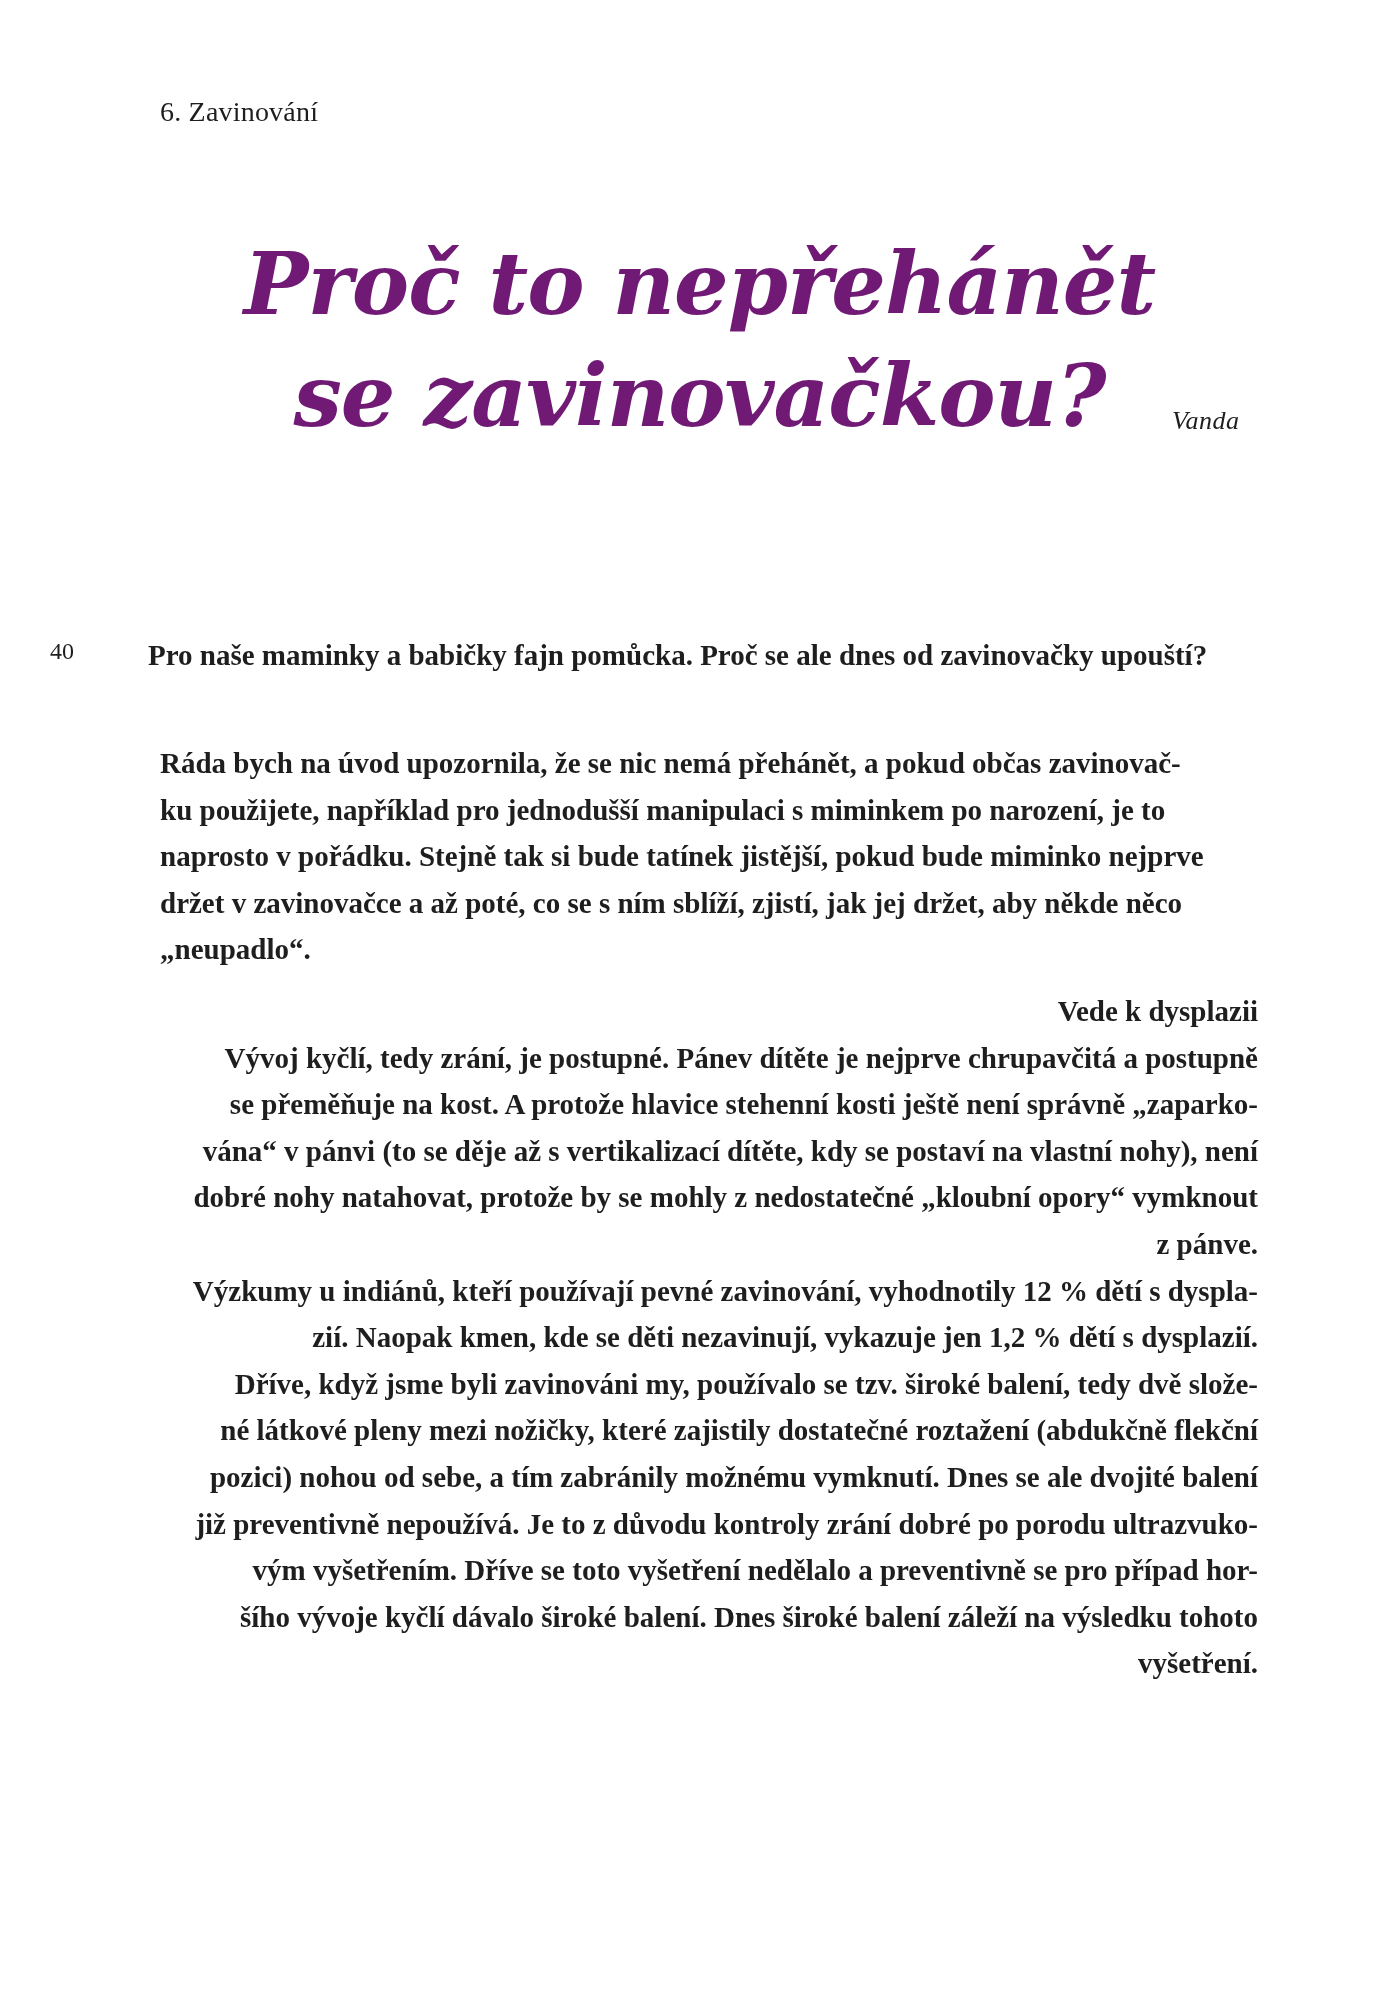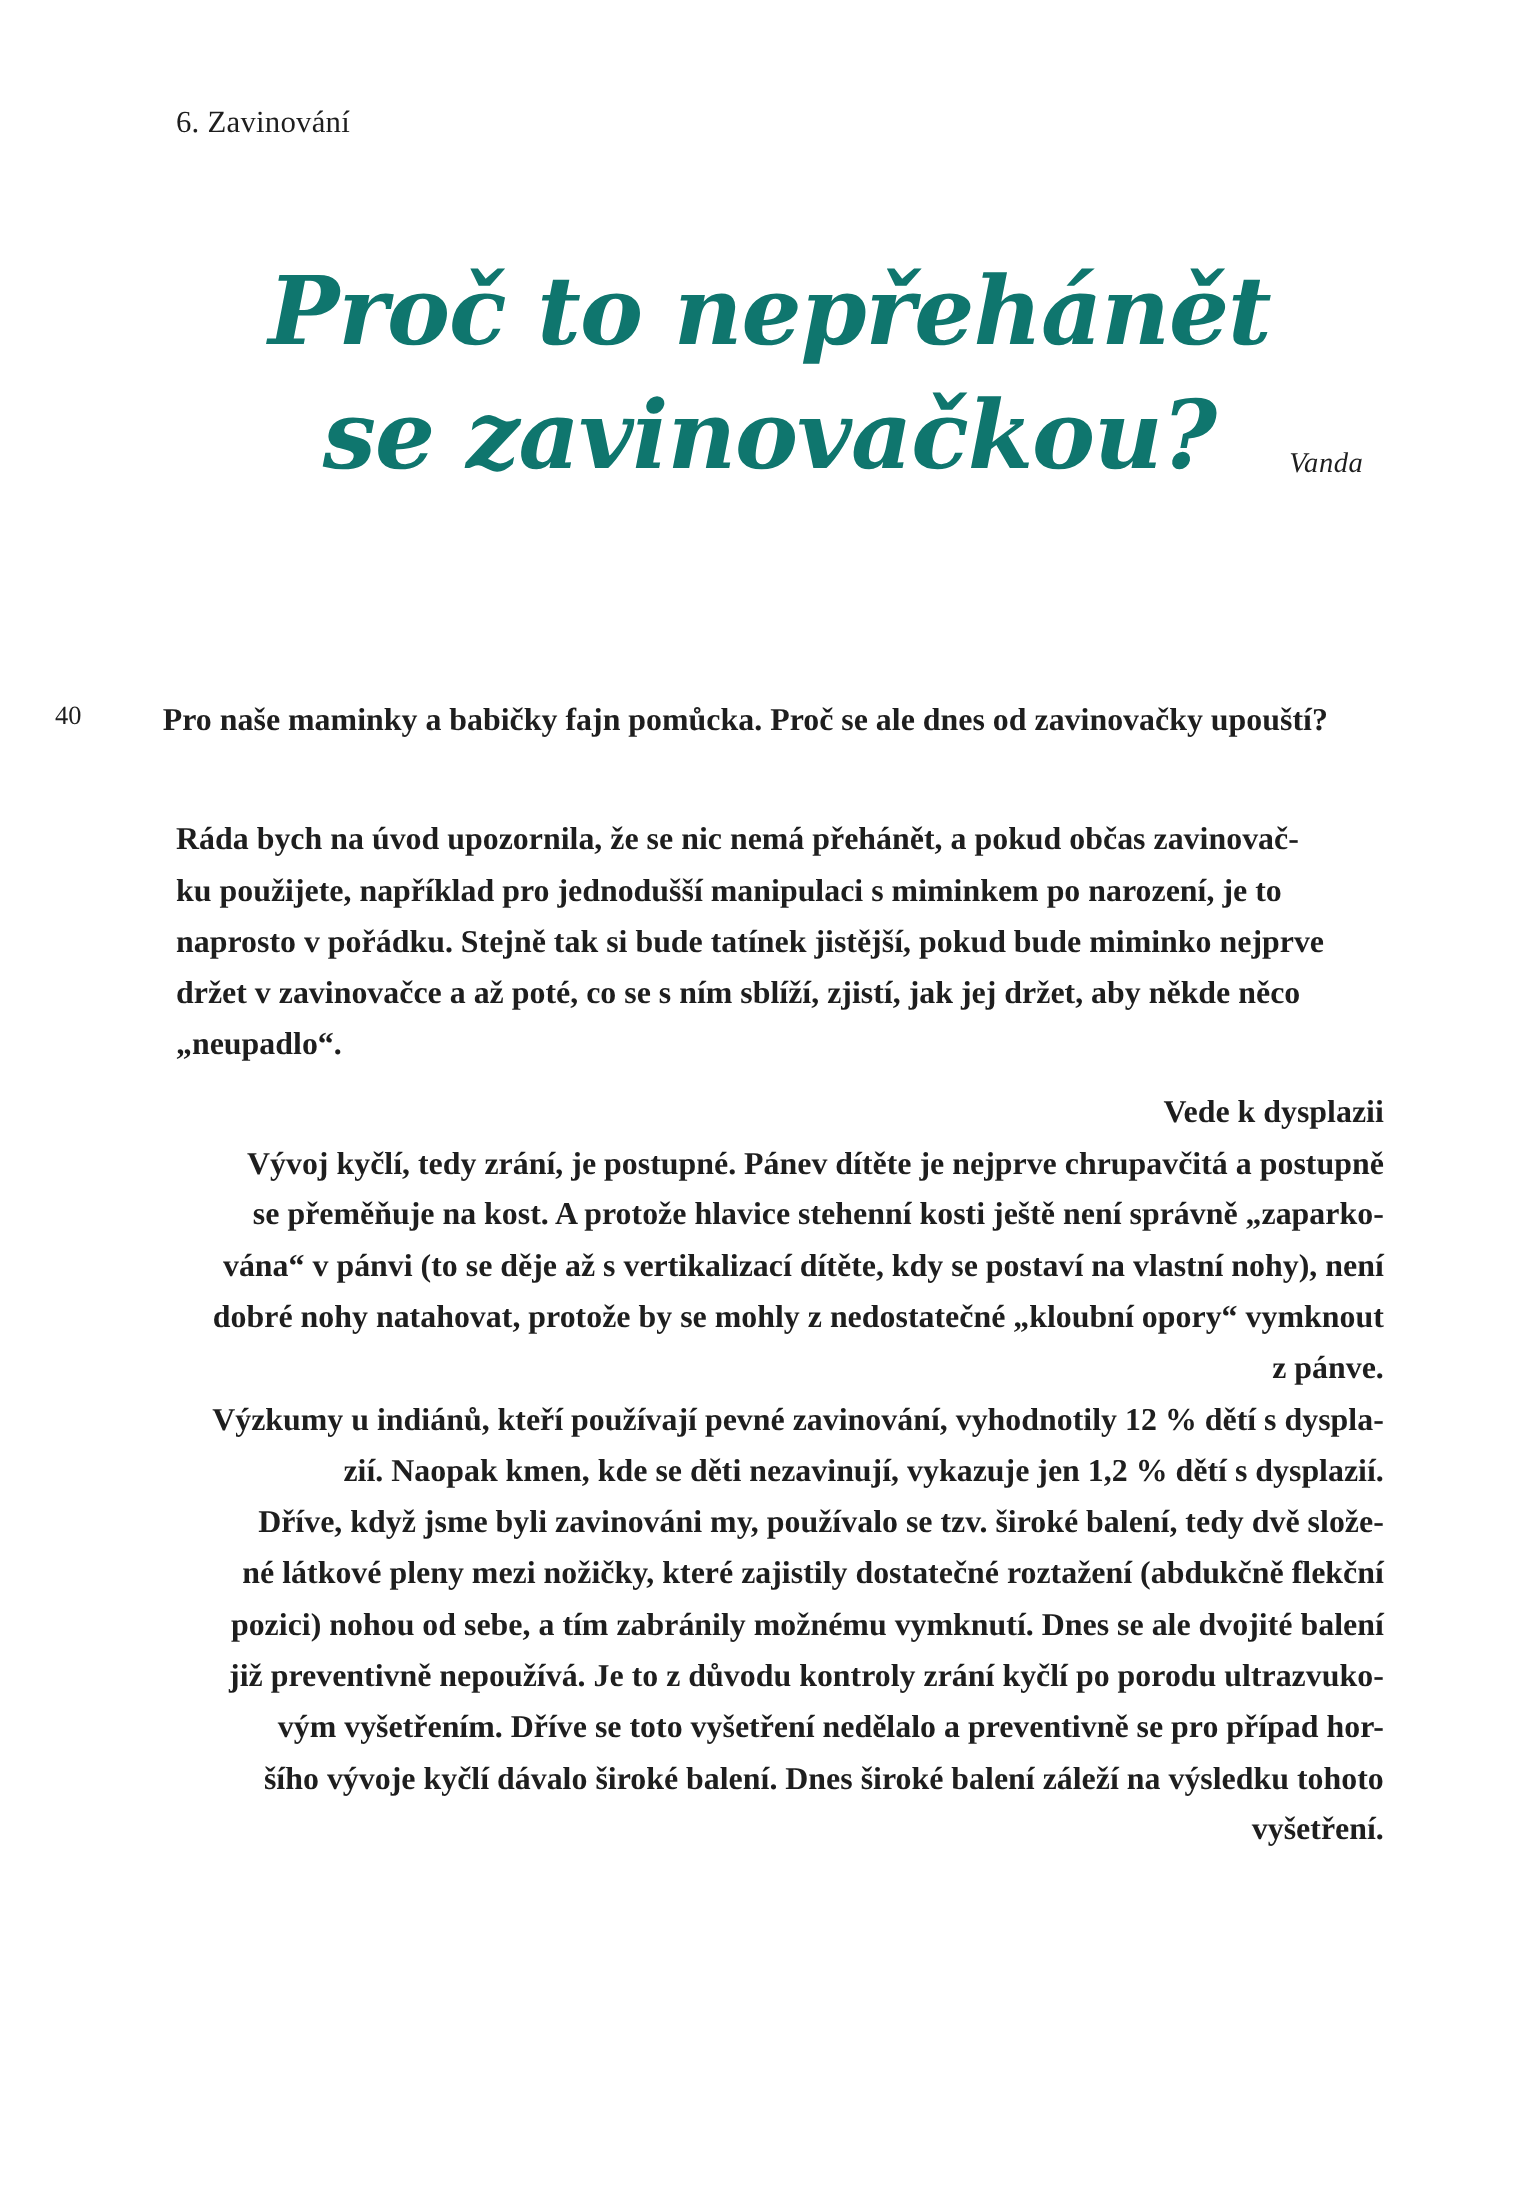--- a/index.html
+++ b/index.html
@@ -1,21 +1,21 @@
 <!DOCTYPE html>
 <html><head>
 <meta charset="utf-8">
 <style>
   html, body { margin: 0; padding: 0; background: #ffffff; }
   body { width: 1399px; height: 2000px; position: relative; overflow: hidden;
          font-family: "Liberation Serif", "DejaVu Serif", serif; color: #1e1e1e; }
   .chapter { position: absolute; left: 160px; top: 96px; font-size: 28px; letter-spacing: 0.2px; }
   .title { position: absolute; left: 0; width: 1399px; top: 228px; text-align: center;
            font-family: "DejaVu Serif", serif; font-style: italic; font-weight: bold;
-           font-size: 86px; line-height: 112px; color: #0f766e; letter-spacing: -1px; }
+           font-size: 86px; line-height: 112px; color: #701a75; letter-spacing: -1px; }
   .title .line { display: block; }
   .author { position: absolute; left: 1172px; top: 393px; font-style: italic; font-size: 26px; letter-spacing: 0.5px; margin-top: 13px; }
   .page-num { position: absolute; left: 50px; top: 638px; font-size: 24px; }
   .body { position: absolute; left: 148px; width: 1110px; font-size: 29px; line-height: 46.6px; }
   .body .ln { display: block; white-space: nowrap; font-weight: bold; }
   .intro { top: 632px; }
   .p1 { top: 728px; }
   .p2 { top: 988px; text-align: right; }
   .heading { font-weight: bold; }
 </style>
@@ -50,17 +50,17 @@
   <span class="ln">Vývoj kyčlí, tedy zrání, je postupné. Pánev dítěte je nejprve chrupavčitá a postupně</span>
   <span class="ln">se přeměňuje na kost. A protože hlavice stehenní kosti ještě není správně „zaparko-</span>
   <span class="ln">vána“ v pánvi (to se děje až s vertikalizací dítěte, kdy se postaví na vlastní nohy), není</span>
   <span class="ln">dobré nohy natahovat, protože by se mohly z nedostatečné „kloubní opory“ vymknout</span>
   <span class="ln">z pánve.</span>
   <span class="ln">Výzkumy u indiánů, kteří používají pevné zavinování, vyhodnotily 12 % dětí s dyspla-</span>
   <span class="ln">zií. Naopak kmen, kde se děti nezavinují, vykazuje jen 1,2 % dětí s dysplazií.</span>
   <span class="ln">Dříve, když jsme byli zavinováni my, používalo se tzv. široké balení, tedy dvě slože-</span>
   <span class="ln">né látkové pleny mezi nožičky, které zajistily dostatečné roztažení (abdukčně flekční</span>
   <span class="ln">pozici) nohou od sebe, a tím zabránily možnému vymknutí. Dnes se ale dvojité balení</span>
-  <span class="ln">již preventivně nepoužívá. Je to z důvodu kontroly zrání kyčlí po porodu ultrazvuko-</span>
+  <span class="ln">již preventivně nepoužívá. Je to z důvodu kontroly zrání dobré po porodu ultrazvuko-</span>
   <span class="ln">vým vyšetřením. Dříve se toto vyšetření nedělalo a preventivně se pro případ hor-</span>
   <span class="ln">šího vývoje kyčlí dávalo široké balení. Dnes široké balení záleží na výsledku tohoto</span>
   <span class="ln">vyšetření.</span>
 </div>
 
 </body></html>

